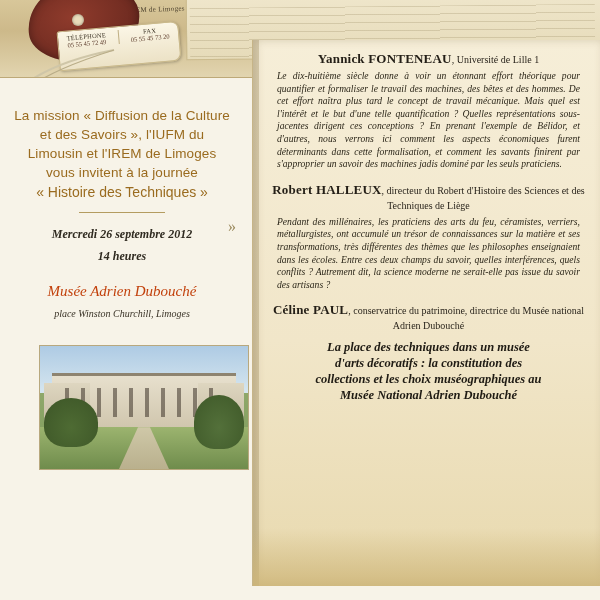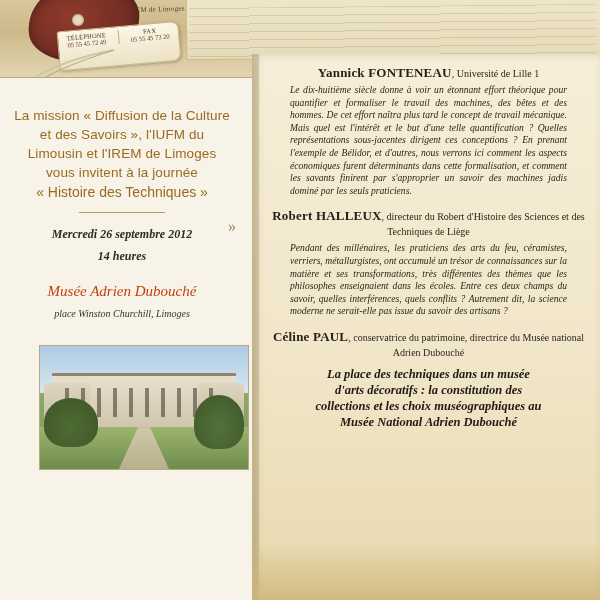--- a/index.html
+++ b/index.html
@@ -196,21 +196,21 @@
   }
   .photo .tree-r {
     position:absolute; right:2%; bottom:16%; width:24%; height:44%;
     background: radial-gradient(ellipse at 50% 60%, #53703a, #3e5828);
     border-radius: 50% 50% 40% 40%;
   }
 
   
   .right-panel {
     position: absolute;
-    left: 252px; top: 54px;
+    left: 252px; top: 40px;
     width: 348px; height: 546px;
     background:
       linear-gradient(90deg, rgba(160,140,95,.35) 0 6px, rgba(0,0,0,0) 6px),
       linear-gradient(180deg,#f6eed8 0%, #f1e6c9 55%, #e8d9ae 100%);
     border-left: 1px solid #c6b487;
     box-shadow: inset 3px 0 8px rgba(120,100,60,.25);
     padding: 12px 14px 0 18px;
     overflow: hidden;
   }
   .right-panel:after {
@@ -247,21 +247,21 @@
     color: #1f1b14;
     margin: 2px 6px 6px 6px;
   }
   .talk-title .roman { font-style: normal; }
   .abstract {
     font-size: 9.6px;
     line-height: 12.6px;
     text-align: justify;
     font-style: italic;
     color: #2b2619;
-    margin: 0 19px;
+    margin: 0 6px;
   }
   .talk.third .talk-title { margin-top: 6px; }
 </style>
 </head>
 <body>
 
 <div id="page">
 
   <div class="top-band">
     <div class="paper-sheet"></div>

